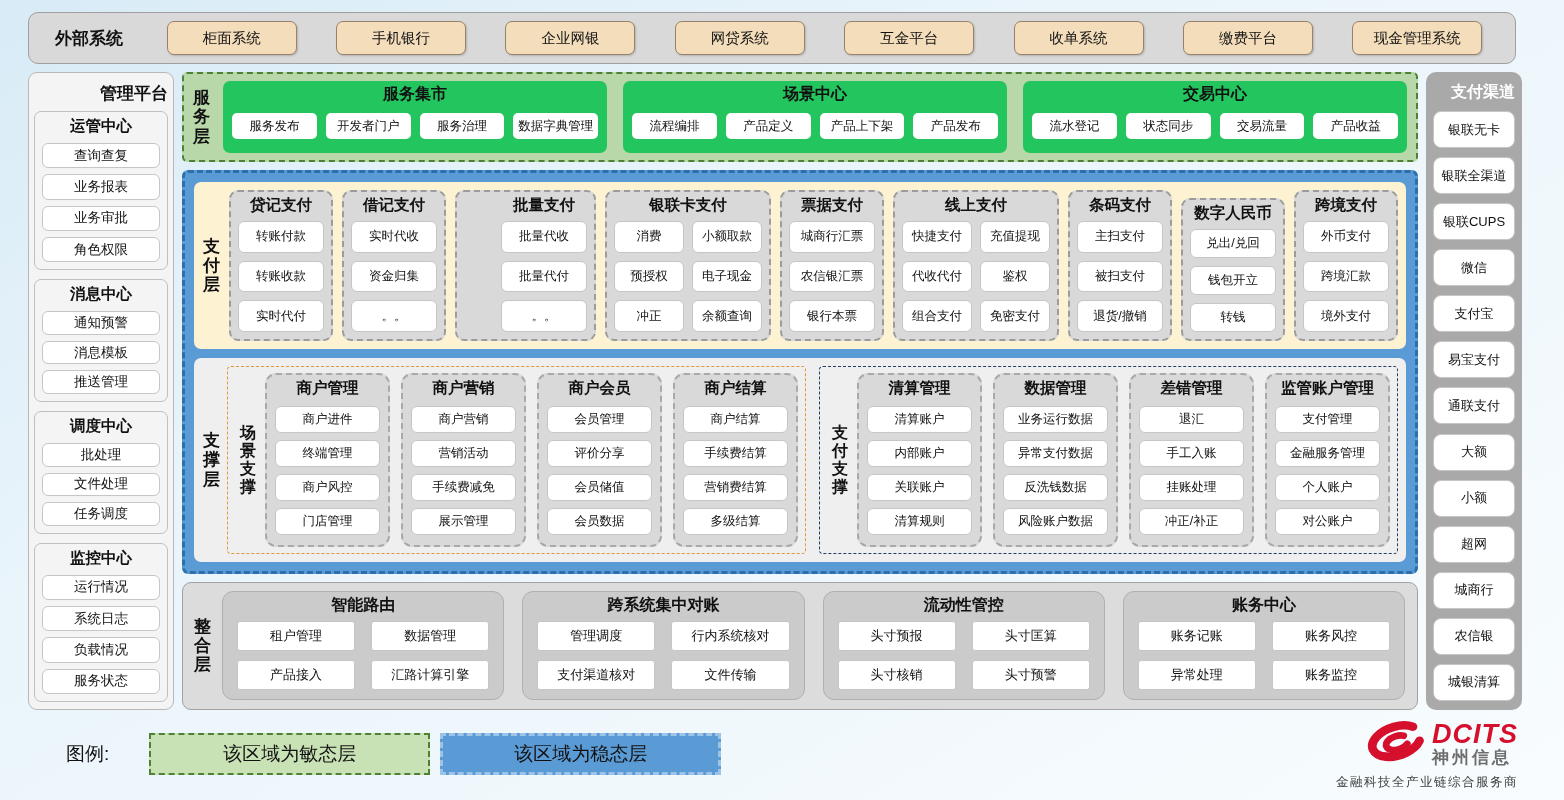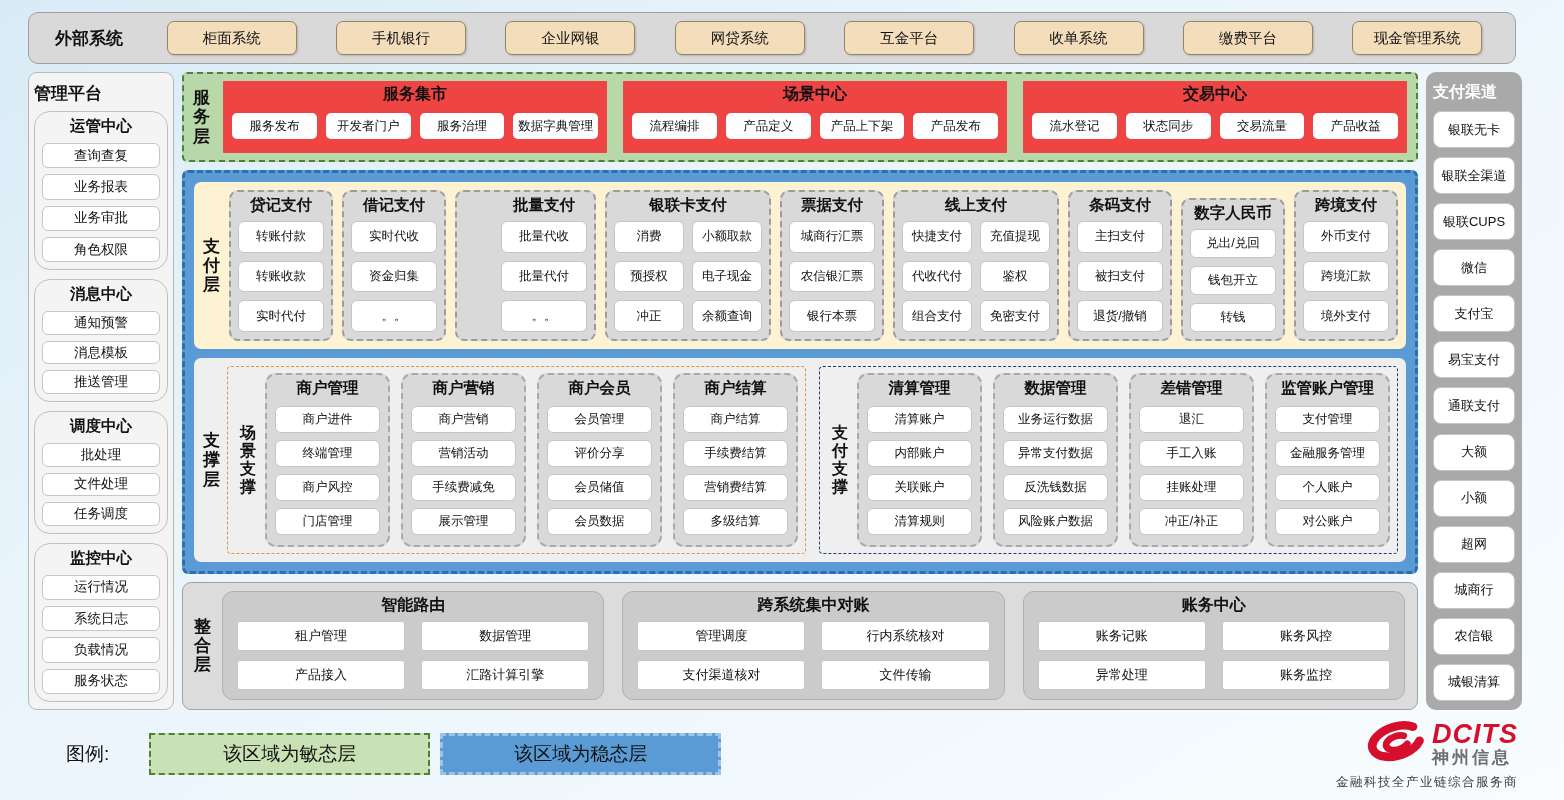--- a/index.html
+++ b/index.html
@@ -17,40 +17,40 @@
   .top-label{font-weight:bold;font-size:17px;white-space:nowrap;margin-right:29px}
   .ext-list{flex:1;display:flex;justify-content:space-around;align-items:center;gap:10px}
   .ext-btn{width:130px;height:34px;background:#f3ddbb;border:1.5px solid #98836a;border-radius:7px;
     display:flex;align-items:center;justify-content:center;font-size:14.5px;box-shadow:1px 1px 2px rgba(0,0,0,.18)}
 
   .mid{flex:1;display:flex;gap:8px;margin-top:8px;min-height:0}
 
   
   .left-sb{width:146px;background:#f4f4f4;border:1.5px solid #b8b8b8;border-radius:9px;
     padding:5px 5px 7px;display:flex;flex-direction:column}
-  .sb-title{text-align:left;font-weight:bold;font-size:17px;padding:4px 0 6px}
+  .sb-title{text-align:right;font-weight:bold;font-size:17px;padding:4px 0 6px}
   .mg-secs{flex:1;display:flex;flex-direction:column;gap:9px}
-  .mg-sec{background:#f4f4f4;border:1.5px solid #c0c0c0;border-radius:16px;padding:4px 7px 7px;
+  .mg-sec{background:#f4f4f4;border:1.5px solid #c0c0c0;border-radius:7px;padding:4px 7px 7px;
     display:flex;flex-direction:column;gap:6px}
   .mg-title{text-align:center;font-weight:bold;font-size:15.5px}
   .w-btn{background:#fff;border:1px solid #c6c6c6;border-radius:6px;display:flex;align-items:center;
     justify-content:center;font-size:13px;height:25px;white-space:nowrap}
   .mg-sec .w-btn{flex:1;max-height:28px;min-height:22px;font-size:13.5px}
 
   
   .main{flex:1;display:flex;flex-direction:column;gap:8px;min-width:0}
   .vlabel{display:flex;flex-direction:column;align-items:center;justify-content:center;
     font-weight:bold;font-size:17px;line-height:1.12;padding:0 5px;flex:0 0 auto}
   .vch{display:block}
 
   
   .service{height:90px;background:#b9d8a9;border:2.5px dashed #4e8136;border-radius:5px;
     display:flex;padding:7px 9px 7px 4px;gap:8px}
   .svc-groups{flex:1;display:flex;gap:16px}
-  .svc-group{flex:1;background:#ef4444;border-radius:1px;padding:3px 9px 6px;display:flex;flex-direction:column}
+  .svc-group{flex:1;background:#22c55e;border-radius:7px;padding:3px 9px 6px;display:flex;flex-direction:column}
   .svc-title{text-align:center;font-weight:bold;font-size:16px}
   .svc-row{flex:1;display:flex;align-items:center;justify-content:space-between;gap:9px}
   .svc-row .w-btn{flex:1;height:26px;font-size:12.5px;padding:0 3px;border:none;border-radius:5px}
 
   
   .blue-wrap{flex:1;background:#5b9bd5;border:3px dashed #2c6fad;border-radius:6px;
     padding:9px;display:flex;flex-direction:column;gap:9px;min-height:0}
 
   
   .pay-panel{height:167px;background:#fdf3d3;border-radius:7px;display:flex;padding:8px 8px 8px 4px;gap:4px}
@@ -79,21 +79,21 @@
   .int-groups{flex:1;display:flex;gap:18px}
   .int-group{flex:1;background:#cbcbcb;border:1px solid #b0b0b0;border-radius:11px;
     padding:3px 14px 9px;display:flex;flex-direction:column;gap:5px}
   .int-group .grp-title{font-size:16px}
   .int-grid{flex:1;display:grid;grid-template-columns:1fr 1fr;gap:9px 16px}
   .int-grid .w-btn{height:auto;font-size:13px;border-radius:3px}
 
   
   .right-sb{width:96px;background:#a9a9a9;border-radius:10px;padding:7px 7px 9px;
     display:flex;flex-direction:column;gap:7px}
-  .rsb-title{color:#fff;font-weight:bold;font-size:16px;text-align:left;padding:3px 0 1px;white-space:nowrap}
+  .rsb-title{color:#fff;font-weight:bold;font-size:16px;text-align:right;padding:3px 0 1px;white-space:nowrap}
   .chan-list{flex:1;display:flex;flex-direction:column;justify-content:space-between;gap:6px}
   .chan-btn{flex:1;max-height:37px;min-height:28px;font-size:13px;border-radius:8px}
 
   
   .bottom{height:84px;display:flex;align-items:center;padding:8px 0 4px 38px}
   .legend{display:flex;align-items:center;gap:40px}
   .legend-label{font-size:19px}
   .legend-items{display:flex;gap:10px}
   .legend-box{width:281px;height:42px;display:flex;align-items:center;justify-content:center;
     font-size:19px;font-weight:normal}
@@ -392,20 +392,29 @@
             <div class="int-group">
               <div class="grp-title">跨系统集中对账</div>
               <div class="int-grid">
                 <div class="w-btn">管理调度</div>
                 <div class="w-btn">行内系统核对</div>
                 <div class="w-btn">支付渠道核对</div>
                 <div class="w-btn">文件传输</div>
               </div>
             </div>
             <div class="int-group">
+              <div class="grp-title">流动性管控</div>
+              <div class="int-grid">
+                <div class="w-btn">头寸预报</div>
+                <div class="w-btn">头寸匡算</div>
+                <div class="w-btn">头寸核销</div>
+                <div class="w-btn">头寸预警</div>
+              </div>
+            </div>
+            <div class="int-group">
               <div class="grp-title">账务中心</div>
               <div class="int-grid">
                 <div class="w-btn">账务记账</div>
                 <div class="w-btn">账务风控</div>
                 <div class="w-btn">异常处理</div>
                 <div class="w-btn">账务监控</div>
               </div>
             </div>
           </div>
       </section>

